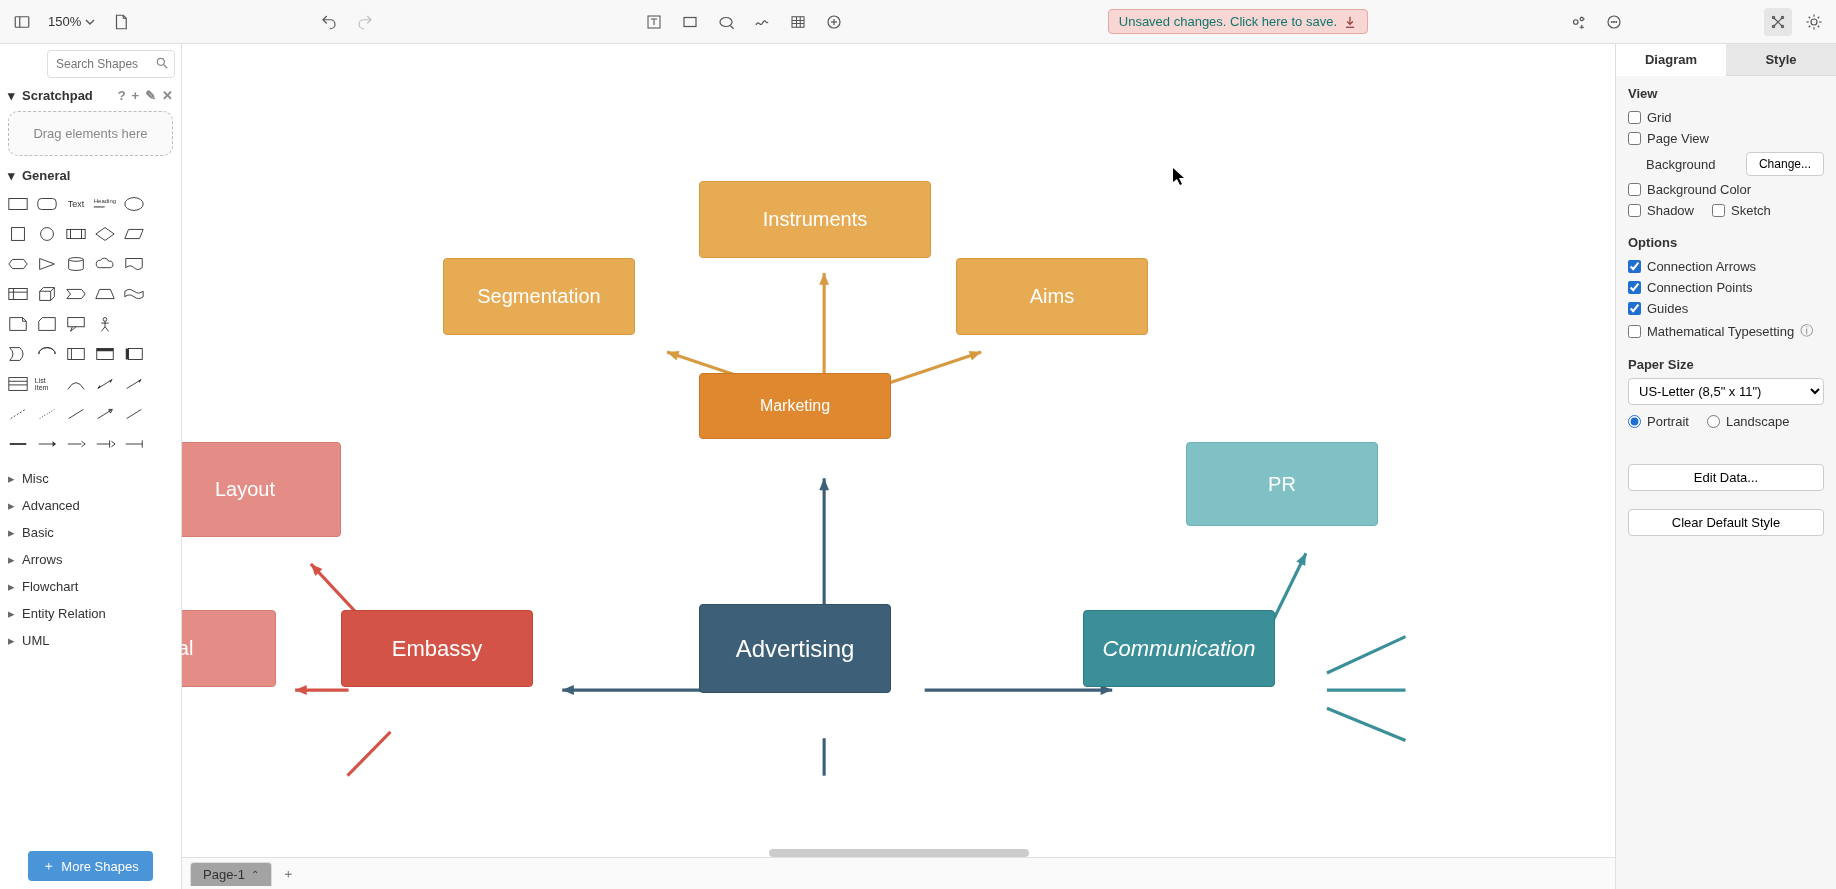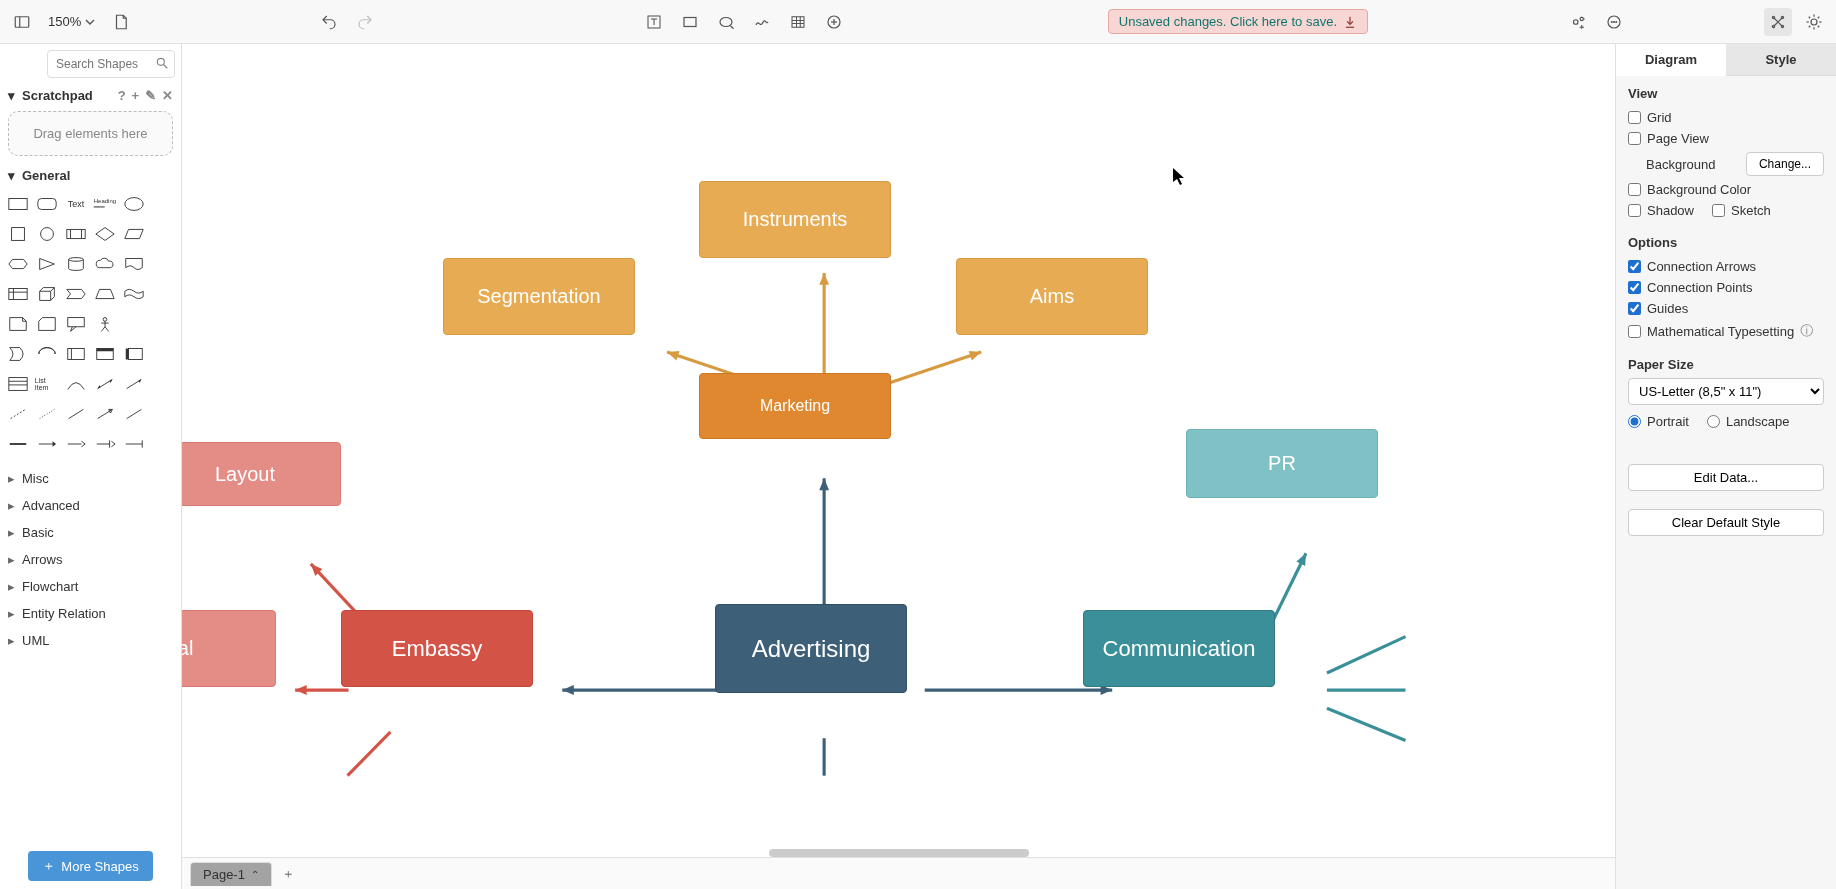--- a/index.html
+++ b/index.html
@@ -569,30 +569,30 @@
               <line x1="1093" y1="588" x2="1168" y2="554" stroke="#3a8f99" stroke-width="3"></line>
             </g>
             <g>
               <line x1="1093" y1="604" x2="1168" y2="604" stroke="#3a8f99" stroke-width="3"></line>
             </g>
             <g>
               <line x1="1093" y1="621" x2="1168" y2="651" stroke="#3a8f99" stroke-width="3"></line>
             </g>
           </svg>
         <div class="canvas" id="nodes">
-            <div class="node" style="left: 517px; top: 137px; width: 192px; height: 77px; background: rgb(230, 171, 83); border: 1px solid rgb(215, 154, 65); font-size: 20px;">Instruments</div>
+            <div class="node" style="left: 517px; top: 137px; width: 232px; height: 77px; background: rgb(230, 171, 83); border: 1px solid rgb(215, 154, 65); font-size: 20px;">Instruments</div>
             <div class="node" style="left: 261px; top: 214px; width: 192px; height: 77px; background: rgb(230, 171, 83); border: 1px solid rgb(215, 154, 65); font-size: 20px;">Segmentation</div>
             <div class="node" style="left: 774px; top: 214px; width: 192px; height: 77px; background: rgb(230, 171, 83); border: 1px solid rgb(215, 154, 65); font-size: 20px;">Aims</div>
             <div class="node" style="left: 517px; top: 329px; width: 192px; height: 66px; background: rgb(224, 136, 47); border: 1px solid rgb(203, 119, 36); font-size: 16px;">Marketing</div>
-            <div class="node" style="left: -33px; top: 398px; width: 192px; height: 64px; background: rgb(227, 141, 134); border: 1px solid rgb(217, 123, 115); font-size: 20px;">Layout</div>
+            <div class="node" style="left: -33px; top: 398px; width: 192px; height: 95px; background: rgb(227, 141, 134); border: 1px solid rgb(217, 123, 115); font-size: 20px;">Layout</div>
             <div class="node" style="left: -98px; top: 566px; width: 192px; height: 77px; background: rgb(227, 141, 134); border: 1px solid rgb(217, 123, 115); font-size: 20px;">eal</div>
             <div class="node" style="left: 159px; top: 566px; width: 192px; height: 77px; background: rgb(211, 84, 71); border: 1px solid rgb(194, 71, 59); font-size: 22px;">Embassy</div>
-            <div class="node" style="left: 533px; top: 560px; width: 192px; height: 89px; background: rgb(61, 95, 119); border: 1px solid rgb(50, 79, 100); font-size: 24px;">Advertising</div>
-            <div class="node" style="left: 901px; top: 566px; width: 192px; height: 77px; background: rgb(58, 143, 153); border: 1px solid rgb(47, 123, 132); font-size: 22px;">Communication</div>
-            <div class="node" style="left: 1004px; top: 385px; width: 192px; height: 69px; background: rgb(127, 193, 197); border: 1px solid rgb(108, 177, 181); font-size: 20px;">PR</div>
+            <div class="node" style="left: 517px; top: 560px; width: 192px; height: 89px; background: rgb(61, 95, 119); border: 1px solid rgb(50, 79, 100); font-size: 24px;">Advertising</div>
+            <div class="node" style="left: 901px; top: 566px; width: 192px; height: 77px; background: rgb(58, 143, 153); border: 1px solid rgb(47, 123, 132); font-size: 22px; font-style: italic;">Communication</div>
+            <div class="node" style="left: 1004px; top: 398px; width: 192px; height: 84px; background: rgb(127, 193, 197); border: 1px solid rgb(108, 177, 181); font-size: 20px;">PR</div>
           </div>
         <div style="position: absolute; pointer-events: none; left: 990px; top: 123px;" id="cursor">
           <svg width="16" height="20" viewBox="0 0 16 20">
               <path d="M1 1 L1 15 L5 12 L8 18 L10 17 L7 11 L12 11 Z" fill="#000"></path>
             </svg>
         </div>
         <div class="hscroll" style="position:absolute;bottom:0;left:0;right:0">
             <div class="hscroll-thumb"></div>
           </div>
       </div>

